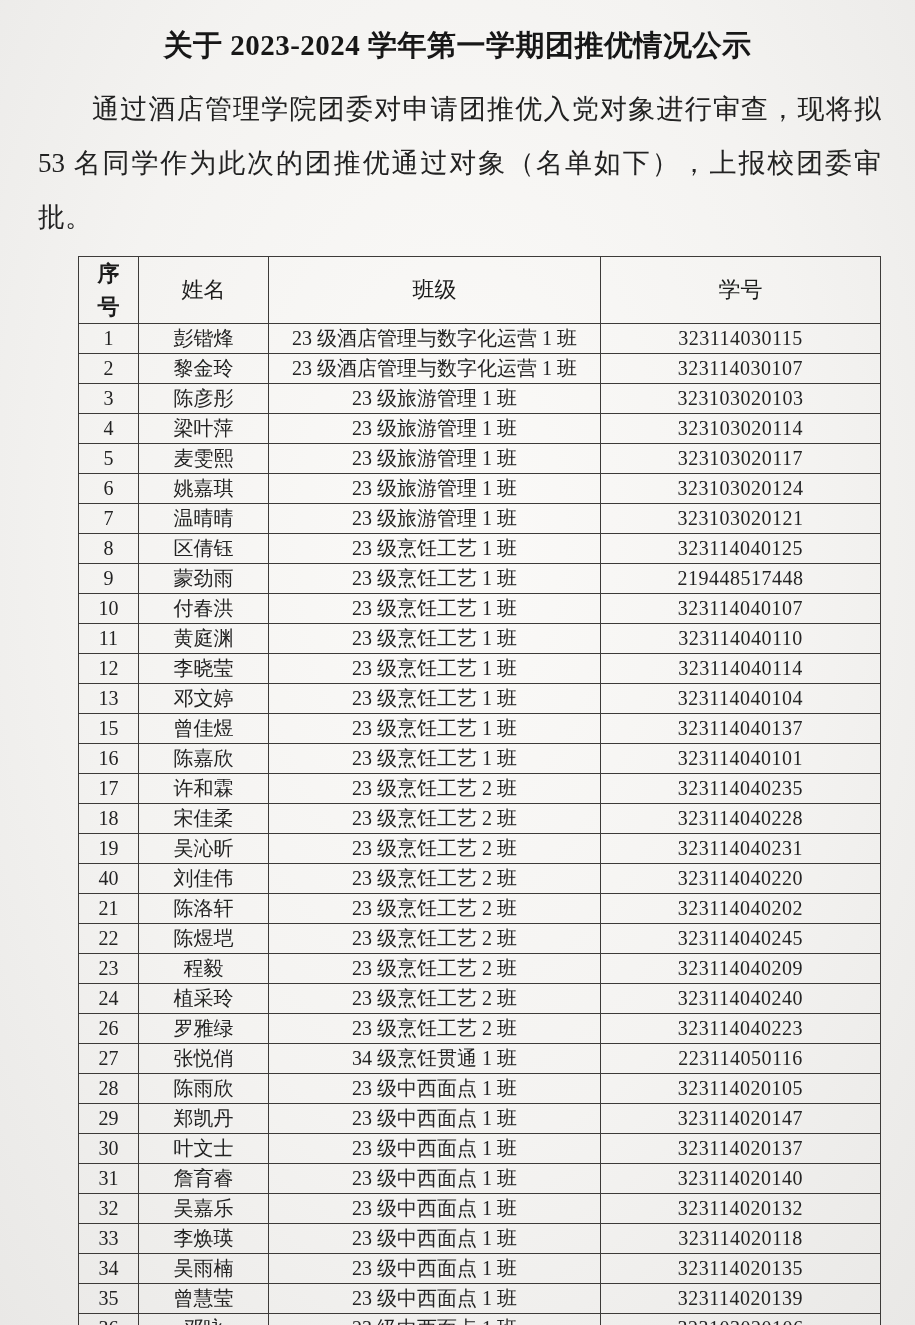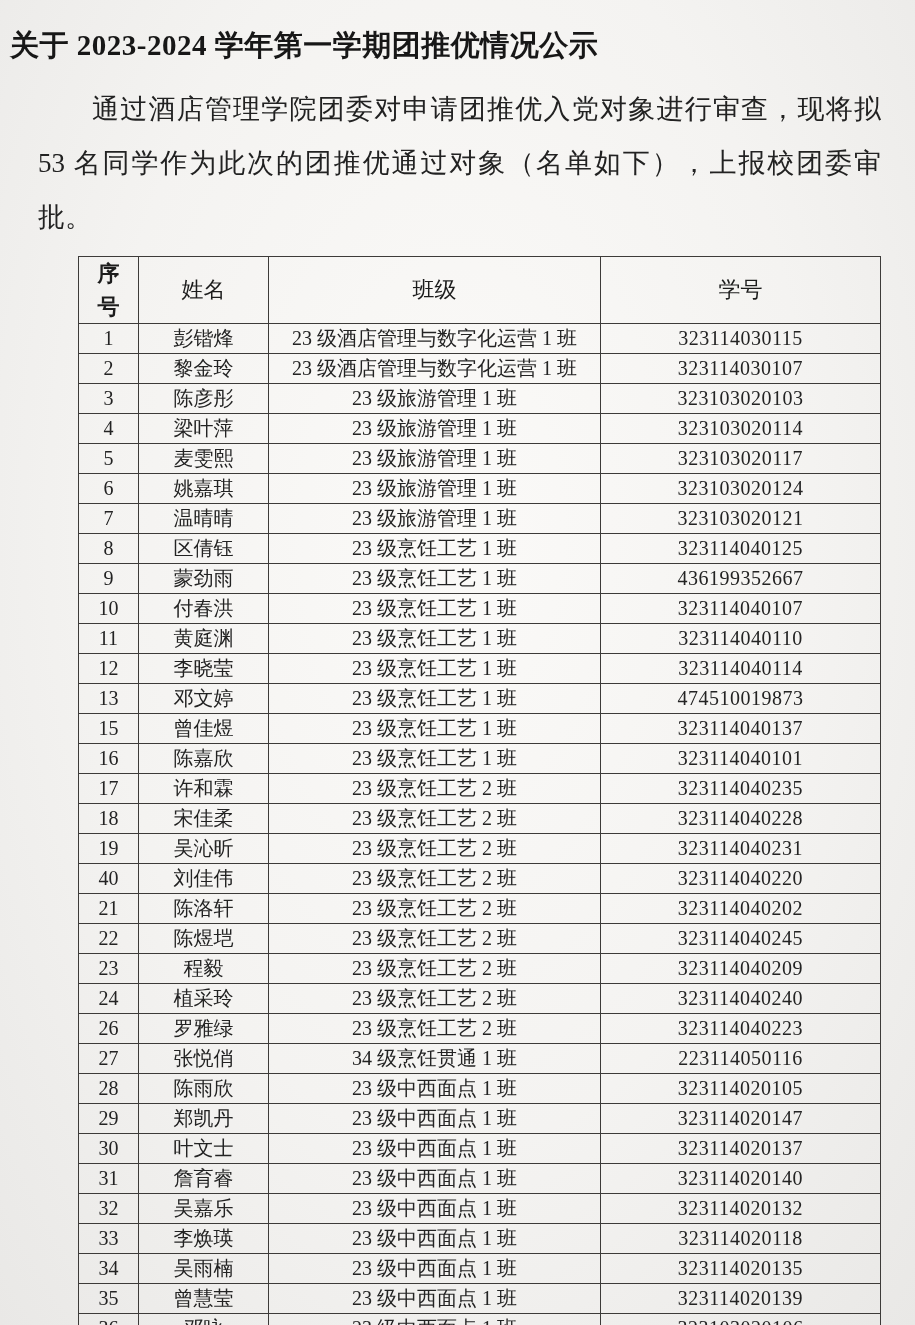--- a/index.html
+++ b/index.html
@@ -13,20 +13,21 @@
     font-family: "Liberation Serif", "DejaVu Serif", serif;
     color: #1e1e1e;
     overflow: hidden;
   }
   .page {
     width: 915px;
     height: 1325px;
   }
   .page-title {
     margin: 26px 10px 0 10px;
+    text-align: center;
     font-size: 29px;
     font-weight: bold;
     letter-spacing: 0.5px;
     color: #171717;
   }
   .intro {
     margin: 16px 34px 12px 38px;
     font-size: 27px;
     line-height: 2.0;
     text-indent: 2em;
@@ -153,21 +154,21 @@
           <td class="cell-no">8</td>
           <td class="cell-name">区倩钰</td>
           <td class="cell-class">23 级烹饪工艺 1 班</td>
           <td class="cell-id">323114040125</td>
         </tr>
 
         <tr>
           <td class="cell-no">9</td>
           <td class="cell-name">蒙劲雨</td>
           <td class="cell-class">23 级烹饪工艺 1 班</td>
-          <td class="cell-id">436199352667</td>
+          <td class="cell-id">219448517448</td>
         </tr>
 
         <tr>
           <td class="cell-no">10</td>
           <td class="cell-name">付春洪</td>
           <td class="cell-class">23 级烹饪工艺 1 班</td>
           <td class="cell-id">323114040107</td>
         </tr>
 
         <tr>
@@ -181,21 +182,21 @@
           <td class="cell-no">12</td>
           <td class="cell-name">李晓莹</td>
           <td class="cell-class">23 级烹饪工艺 1 班</td>
           <td class="cell-id">323114040114</td>
         </tr>
 
         <tr>
           <td class="cell-no">13</td>
           <td class="cell-name">邓文婷</td>
           <td class="cell-class">23 级烹饪工艺 1 班</td>
-          <td class="cell-id">474510019873</td>
+          <td class="cell-id">323114040104</td>
         </tr>
 
 
         <tr>
           <td class="cell-no">15</td>
           <td class="cell-name">曾佳煜</td>
           <td class="cell-class">23 级烹饪工艺 1 班</td>
           <td class="cell-id">323114040137</td>
         </tr>
 

